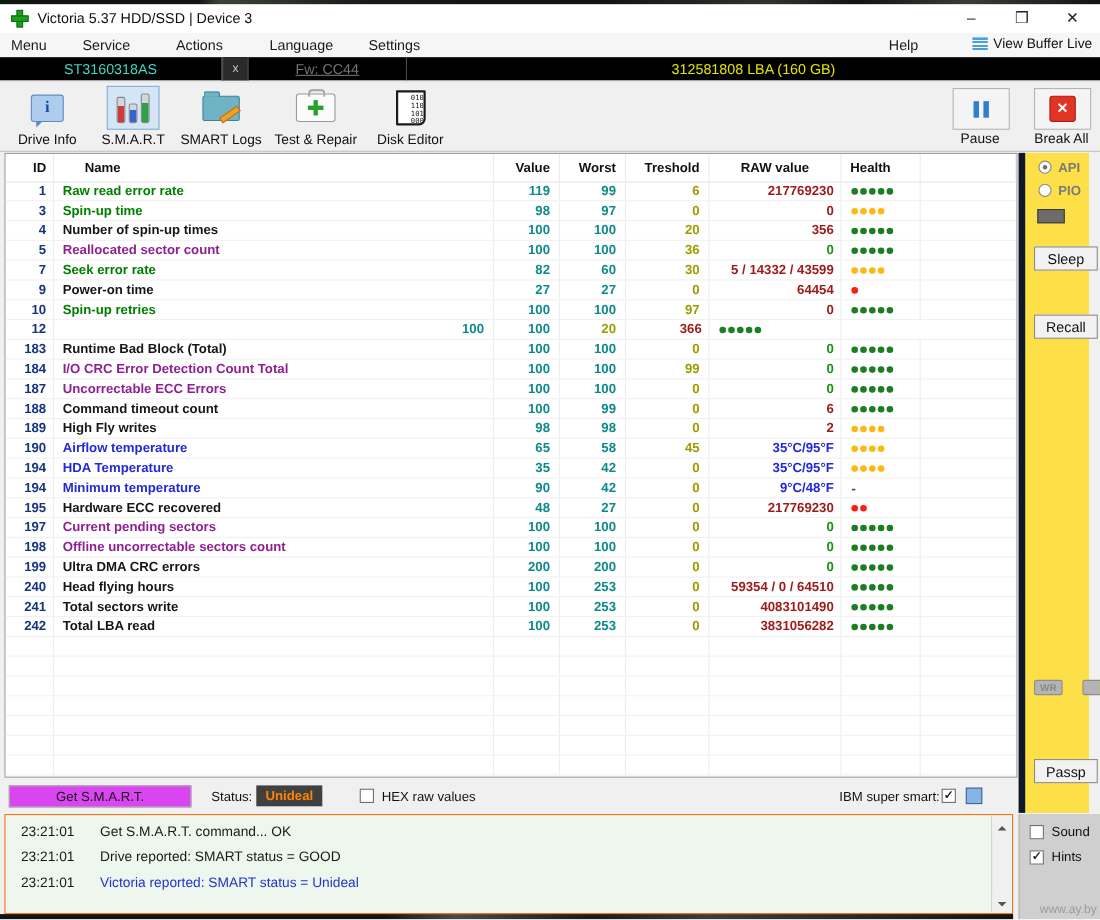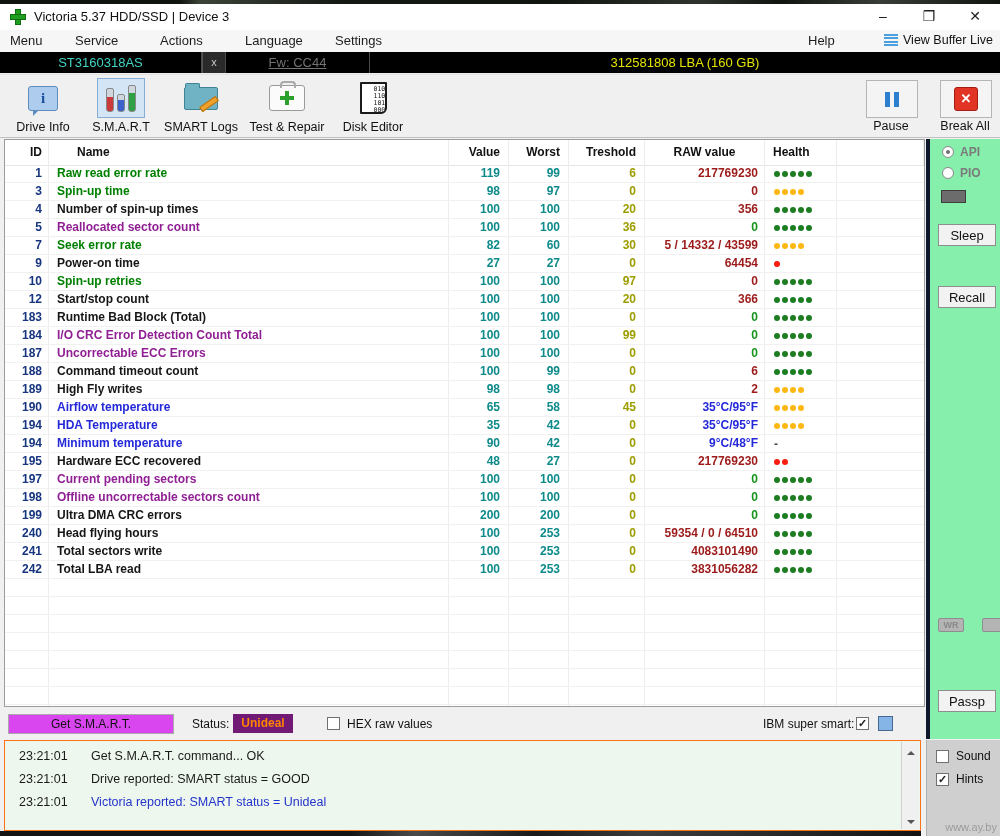--- a/index.html
+++ b/index.html
@@ -98,21 +98,21 @@
   .nc-green{color:#008000;} .nc-purple{color:#8f1f93;} .nc-blue{color:#2328d9;} .nc-black{color:#161616;}
   .rc-darkred{color:#9c1a1a;} .rc-green{color:#18941c;} .rc-blue{color:#2328d9;}
   .dot{width:6px;height:6px;border-radius:50%;margin-right:2px;flex:0 0 auto;}
   .dot.green{background:#1d7d22;} .dot.yellow{background:#fdb813;} .dot.red{background:#fb1d10;}
   .h-dash{color:#444;}
 
   
   .smartbar{position:absolute;top:711px;left:0;width:925px;height:27px;background:#f0f0f0;font-size:12px;color:#111;}
   .getsmart{position:absolute;left:8px;top:3px;width:166px;height:20px;background:#d946ef;border:1px solid #aaa;text-align:center;line-height:19px;box-sizing:border-box;}
   .statlab{position:absolute;left:192px;top:6px;}
-  .statbadge{position:absolute;left:233px;top:3px;width:60px;height:19px;background:#701a75;color:#ff8400;font-weight:bold;text-align:center;line-height:18px;}
+  .statbadge{position:absolute;left:233px;top:3px;width:60px;height:19px;background:#404040;color:#ff8400;font-weight:bold;text-align:center;line-height:18px;}
   .cb{width:13px;height:13px;background:#fff;border:1px solid #707070;box-sizing:border-box;position:absolute;font-size:11px;line-height:11px;text-align:center;color:#222;font-weight:bold;}
   .cb.checked:after{content:"✓";}
   .hexcb{left:327px;top:6px;}
   .hexlab{position:absolute;left:347px;top:6px;}
   .ibmlab{position:absolute;left:763px;top:6px;}
   .ibmcb{left:856px;top:6px;}
   .ibmcolor{position:absolute;left:878px;top:5px;width:15px;height:15px;background:#85b4e6;border:1px solid #49688f;box-sizing:border-box;}
 
   
   .logarea{position:absolute;top:740px;left:4px;width:917px;height:91px;background:#edf7ed;border:1px solid #f97316;box-sizing:border-box;}
@@ -122,21 +122,21 @@
   .ltext{margin-left:14px;}
   .lc-black{color:#1a1a1a;} .lc-blue .ltext{color:#2433cc;}
   .lscroll{position:absolute;top:1px;right:1px;width:17px;bottom:1px;background:#f0f0f0;border-left:1px solid #d0d0d0;}
   .sarrow{position:absolute;left:0;width:17px;height:17px;background:#f0f0f0;}
   .sarrow.up{top:0;} .sarrow.down{bottom:0;}
   .sarrow:after{content:"";position:absolute;left:5px;border:4px solid transparent;}
   .sarrow.up:after{top:5px;border-bottom-color:#555;}
   .sarrow.down:after{top:8px;border-top-color:#555;}
 
   
-  .rightpanel{position:absolute;top:139px;left:926px;width:74px;height:600px;background:#86efac;border-left:4px solid #0f172a;box-sizing:border-box;}
+  .rightpanel{position:absolute;top:139px;left:926px;width:64px;height:600px;background:#fde047;border-left:6px solid #0f172a;box-sizing:border-box;}
   .radio{position:absolute;left:12px;width:12px;height:12px;border-radius:50%;background:#fdfdfd;border:1px solid #8a8a8a;box-sizing:border-box;}
   .radio.checked:after{content:"";position:absolute;left:3px;top:3px;width:4px;height:4px;border-radius:50%;background:#6e6e6e;}
   .r-api{top:7px;} .r-pio{top:28px;}
   .rlab{position:absolute;left:30px;font-size:12px;color:#7b7b7b;font-weight:bold;}
   .l-api{top:6px;} .l-pio{top:27px;}
   .busybox{position:absolute;left:11px;top:51px;width:23px;height:11px;background:#6c6c6c;border:1px solid #3e3e3e;}
   .pbtn{position:absolute;left:8px;width:58px;height:22px;background:#f2f2f2;border:1px solid #8e8e8e;text-align:center;line-height:21px;font-size:13px;color:#111;box-sizing:border-box;}
   .b-sleep{top:85px;} .b-recall{top:147px;} .b-passp{top:551px;}
   .minibtn{position:absolute;top:479px;width:26px;height:14px;background:#b4b4b4;border:1px solid #8e8e8e;color:#8a8a8a;font-size:9px;font-weight:bold;text-align:center;line-height:13px;box-sizing:border-box;border-radius:2px;}
   .b-wr{left:8px;} .b-rd{left:52px;padding-left:37px;}
@@ -348,21 +348,20 @@
             <span class="dot green"></span>
             <span class="dot green"></span>
             <span class="dot green"></span>
             <span class="dot green"></span>
             <span class="dot green"></span>
           </span>
           <span class="cell c-fill"></span>
         </div>
         <div class="trow">
           <span class="cell c-id">12</span>
-          <span class="cell c-name nc-black">Start/stop count</span>
           <span class="cell c-num">100</span>
           <span class="cell c-num">100</span>
           <span class="cell c-tres">20</span>
           <span class="cell c-raw rc-darkred">366</span>
           <span class="cell c-health">
             <span class="dot green"></span>
             <span class="dot green"></span>
             <span class="dot green"></span>
             <span class="dot green"></span>
             <span class="dot green"></span>

